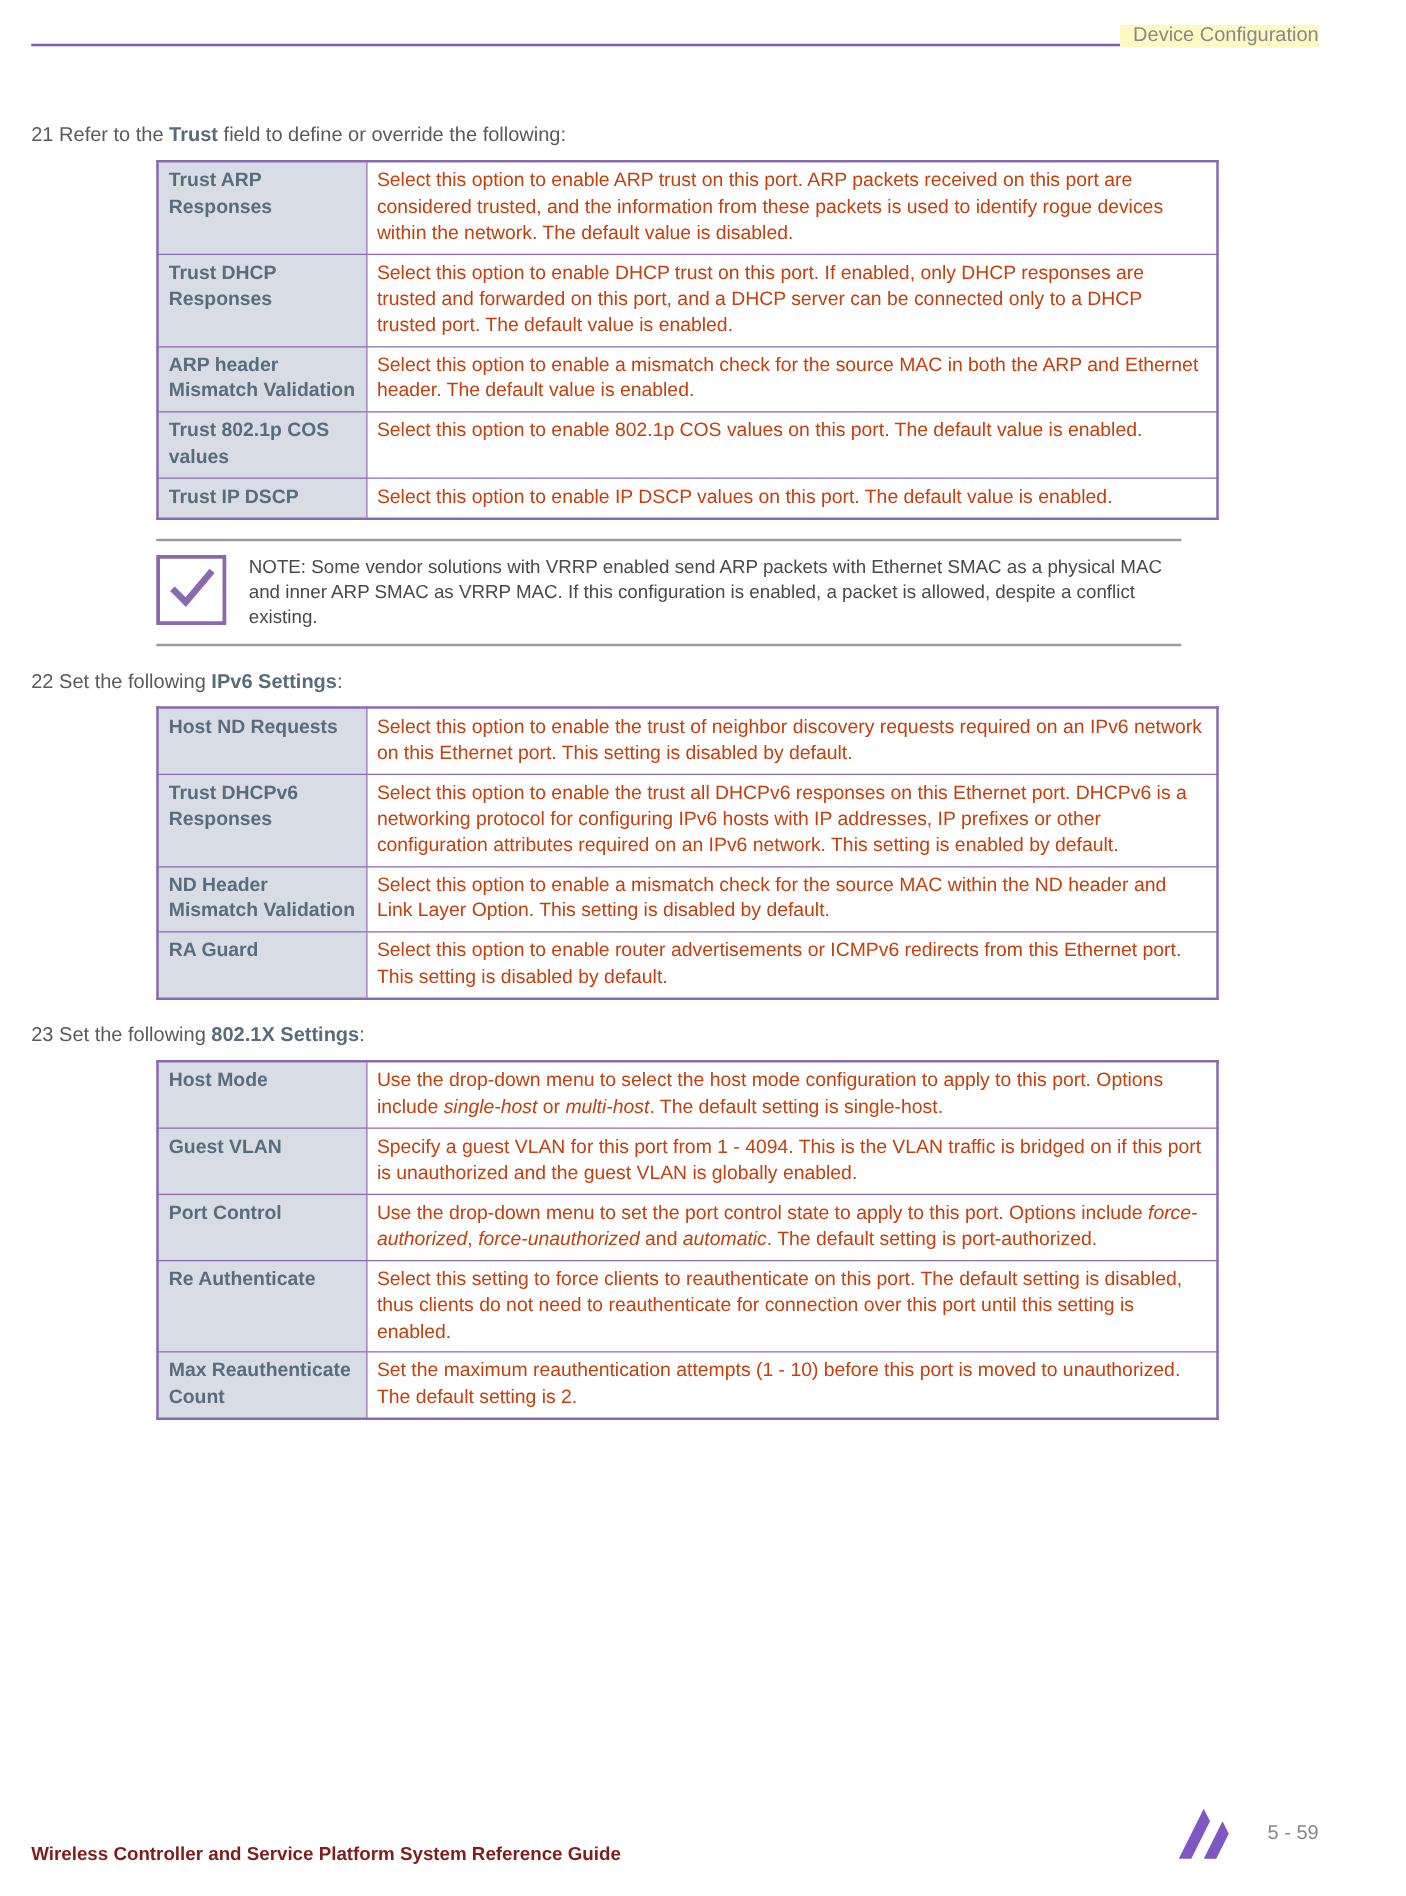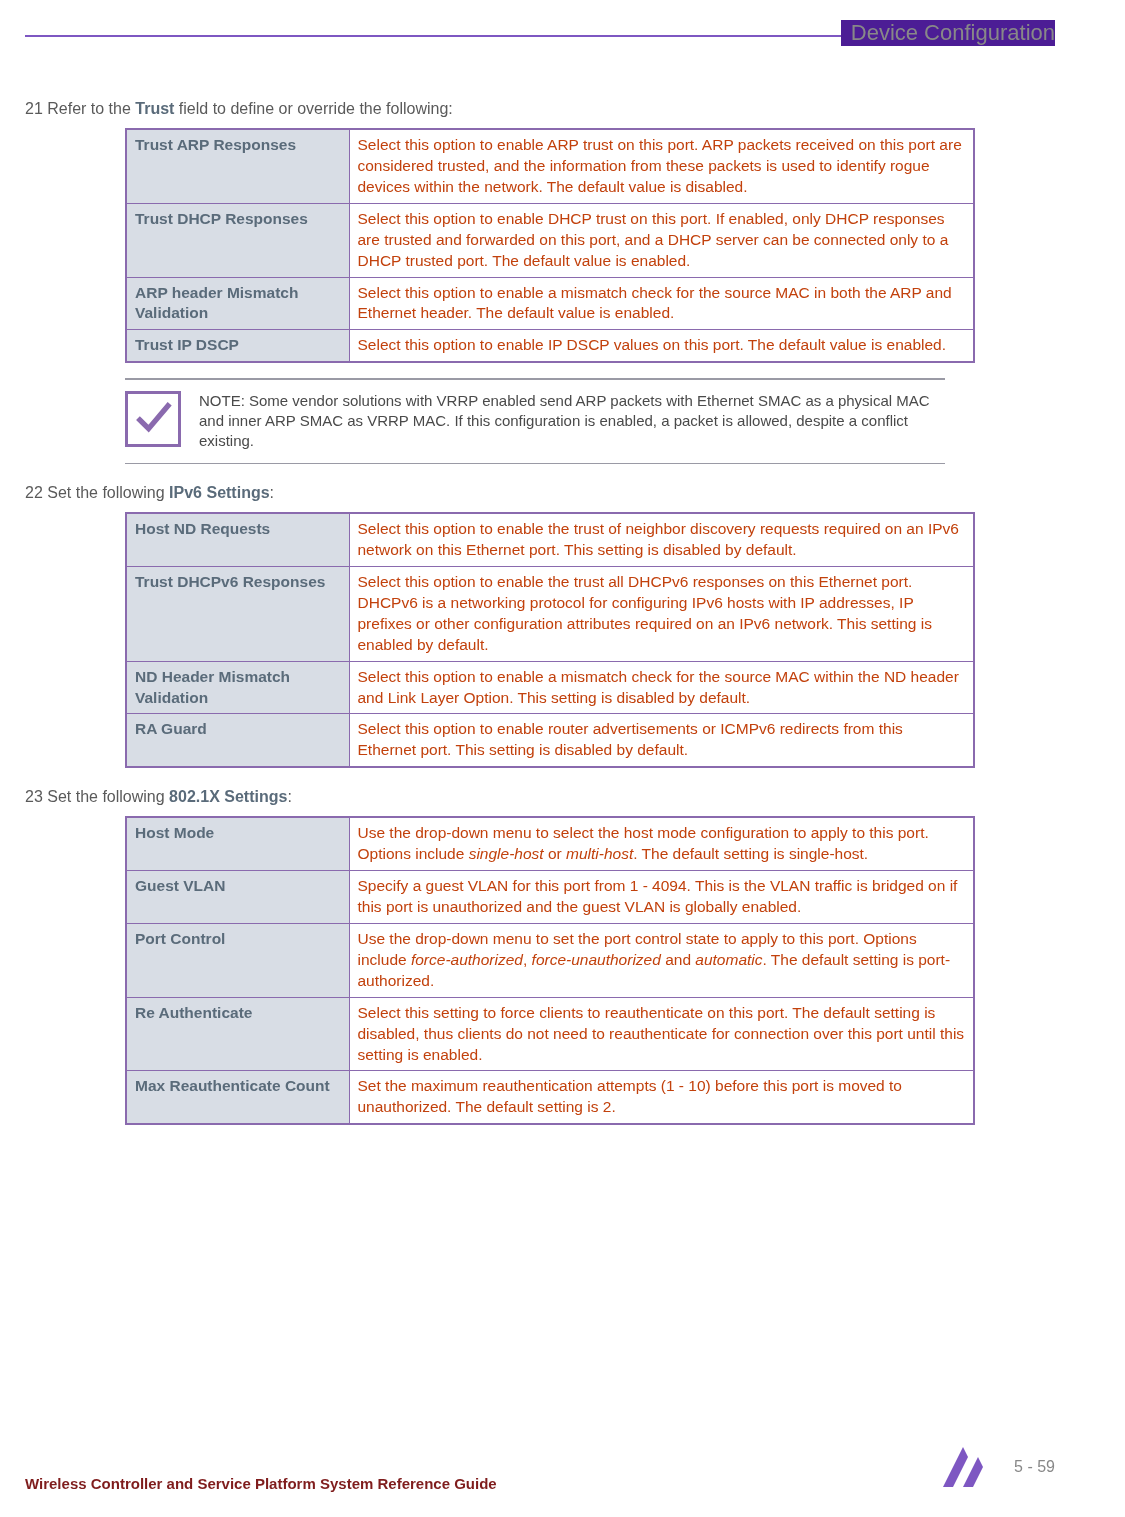--- a/index.html
+++ b/index.html
@@ -30,23 +30,23 @@
       right: 0;
       top: 15px;
       height: 2px;
       width: 100%;
       background: #7e57c2;
     }
     .header-text {
       position: absolute;
       right: 0;
       top: 0;
-      background: #4c1d95;
+      background: #fef9c3;
       padding-left: 10px;
-      font-size: 22px;
+      font-size: 16px;
       color: #888;
       font-weight: 300;
     }
     .step-line {
       font-size: 16px;
       color: #5a5a5a;
       margin-bottom: 10px;
       margin-top: 20px;
     }
     .bold-inline {
@@ -64,21 +64,21 @@
       border: 1px solid #8a6aae;
       padding: 5px 8px;
       font-size: 15.5px;
       vertical-align: top;
       line-height: 1.35;
     }
     table.config-table td.label-cell {
       background: #d8dde5;
       color: #5a6b7a;
       font-weight: bold;
-      width: 223px;
+      width: 167px;
     }
     table.config-table td.desc-cell {
       background: #fff;
       color: #c2410c;
     }
     .italic {
       font-style: italic;
     }
     .note-box {
       margin-left: 100px;
@@ -170,20 +170,24 @@
           <td class="label-cell">Trust ARP Responses</td>
           <td class="desc-cell">Select this option to enable ARP trust on this port. ARP packets received on this port are considered trusted, and the information from these packets is used to identify rogue devices within the network. The default value is disabled.</td>
         </tr>
         <tr>
           <td class="label-cell">Trust DHCP Responses</td>
           <td class="desc-cell">Select this option to enable DHCP trust on this port. If enabled, only DHCP responses are trusted and forwarded on this port, and a DHCP server can be connected only to a DHCP trusted port. The default value is enabled.</td>
         </tr>
         <tr>
           <td class="label-cell">ARP header Mismatch Validation</td>
           <td class="desc-cell">Select this option to enable a mismatch check for the source MAC in both the ARP and Ethernet header. The default value is enabled.</td>
+        </tr>
+        <tr>
+          <td class="label-cell">Trust 802.1p COS values</td>
+          <td class="desc-cell">Select this option to enable 802.1p COS values on this port. The default value is enabled.</td>
         </tr>
         <tr>
           <td class="label-cell">Trust IP DSCP</td>
           <td class="desc-cell">Select this option to enable IP DSCP values on this port. The default value is enabled.</td>
         </tr>
       </tbody>
   </table>
 
   <div class="note-box">
     <div class="note-hr"></div>

